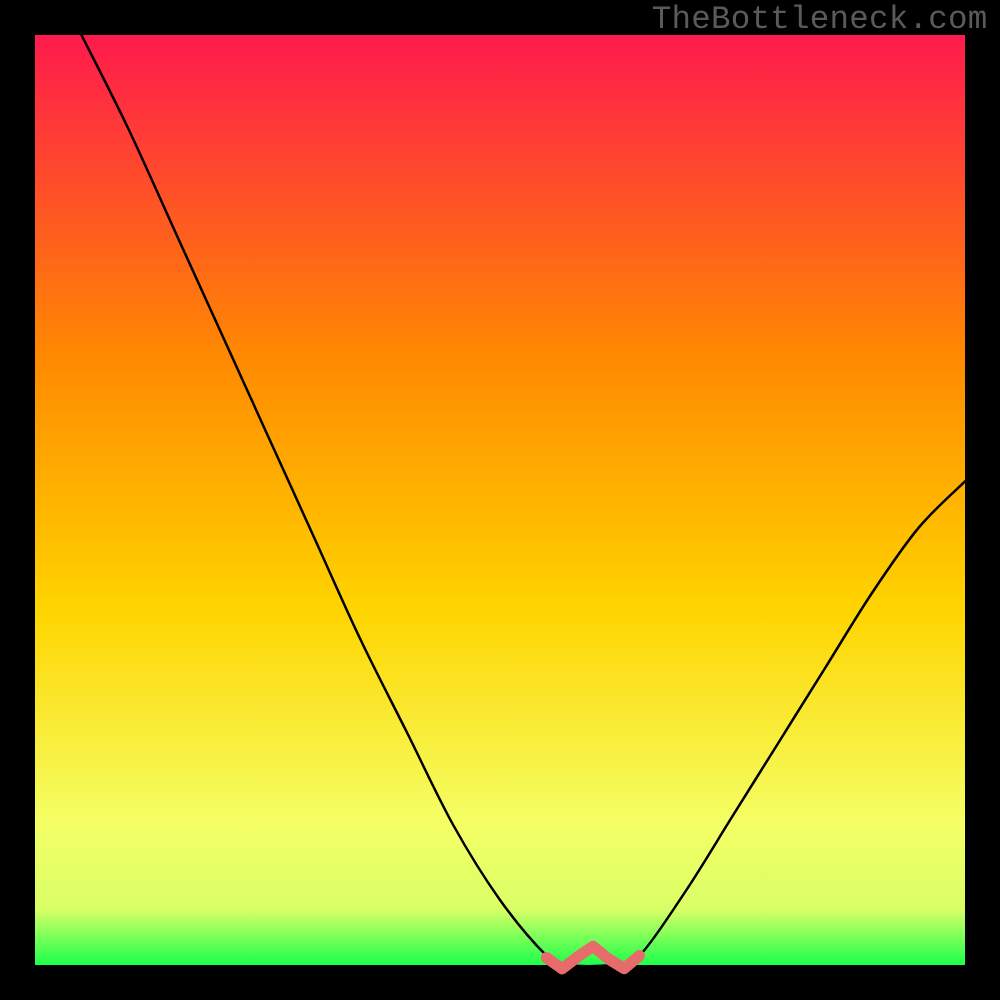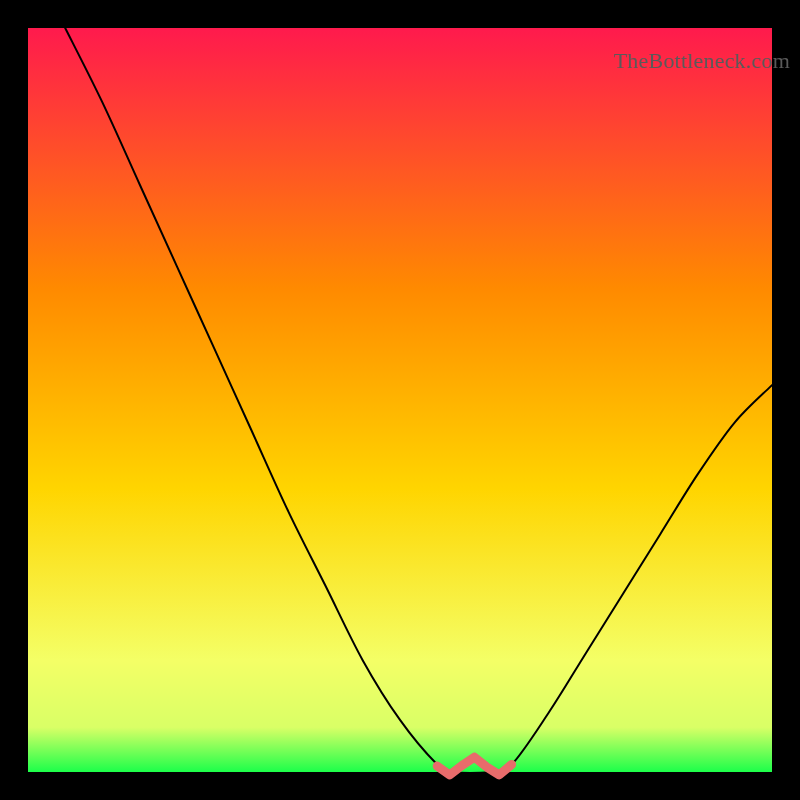--- a/index.html
+++ b/index.html
@@ -13,27 +13,26 @@
   .chart-wrap {
     position: relative;
     width: 800px;
     height: 800px;
   }
   .watermark {
     position: absolute;
     top: 0px;
     right: 10px;
     color: #5a5a5a;
-    font-family: Liberation Serif, serif;
-    font-size: 22px;
+    font-family: Liberation Mono, monospace;
+    font-size: 26px;
     font-weight: 500;
     letter-spacing: 0.2px;
     z-index: 20;
     user-select: none;
-    margin-top: 48px;
   }
   svg.chart {
     position: absolute;
     left: 0;
     top: 0;
     width: 800px;
     height: 800px;
   }
 </style>
 </head>

